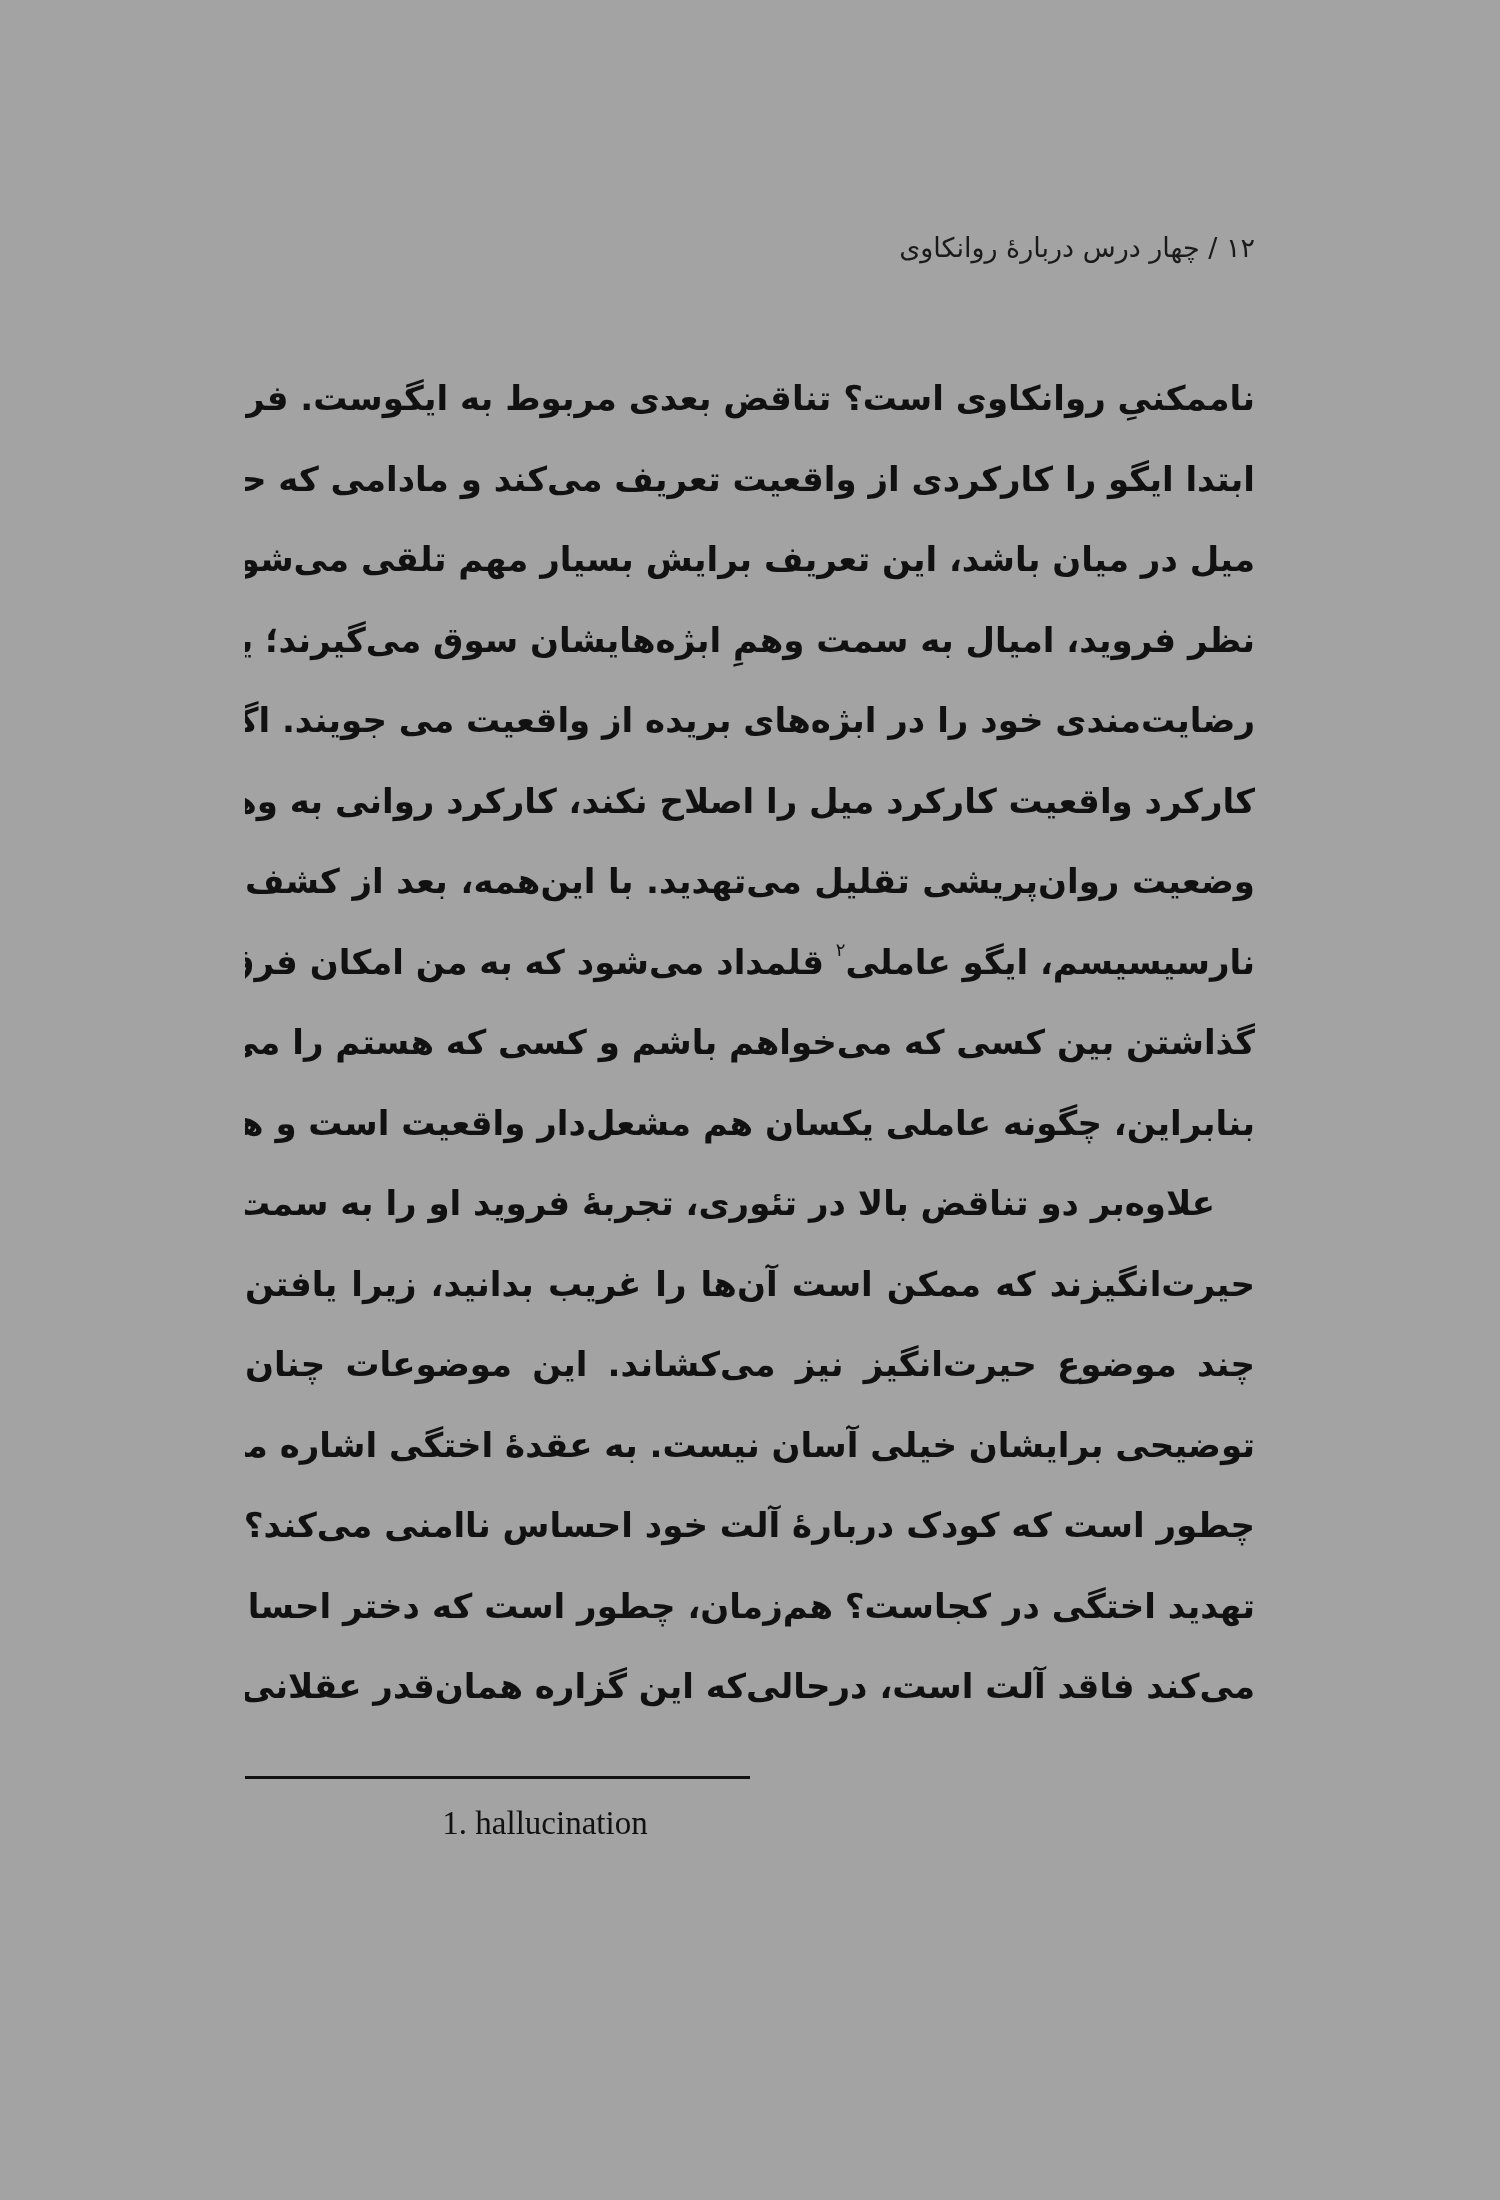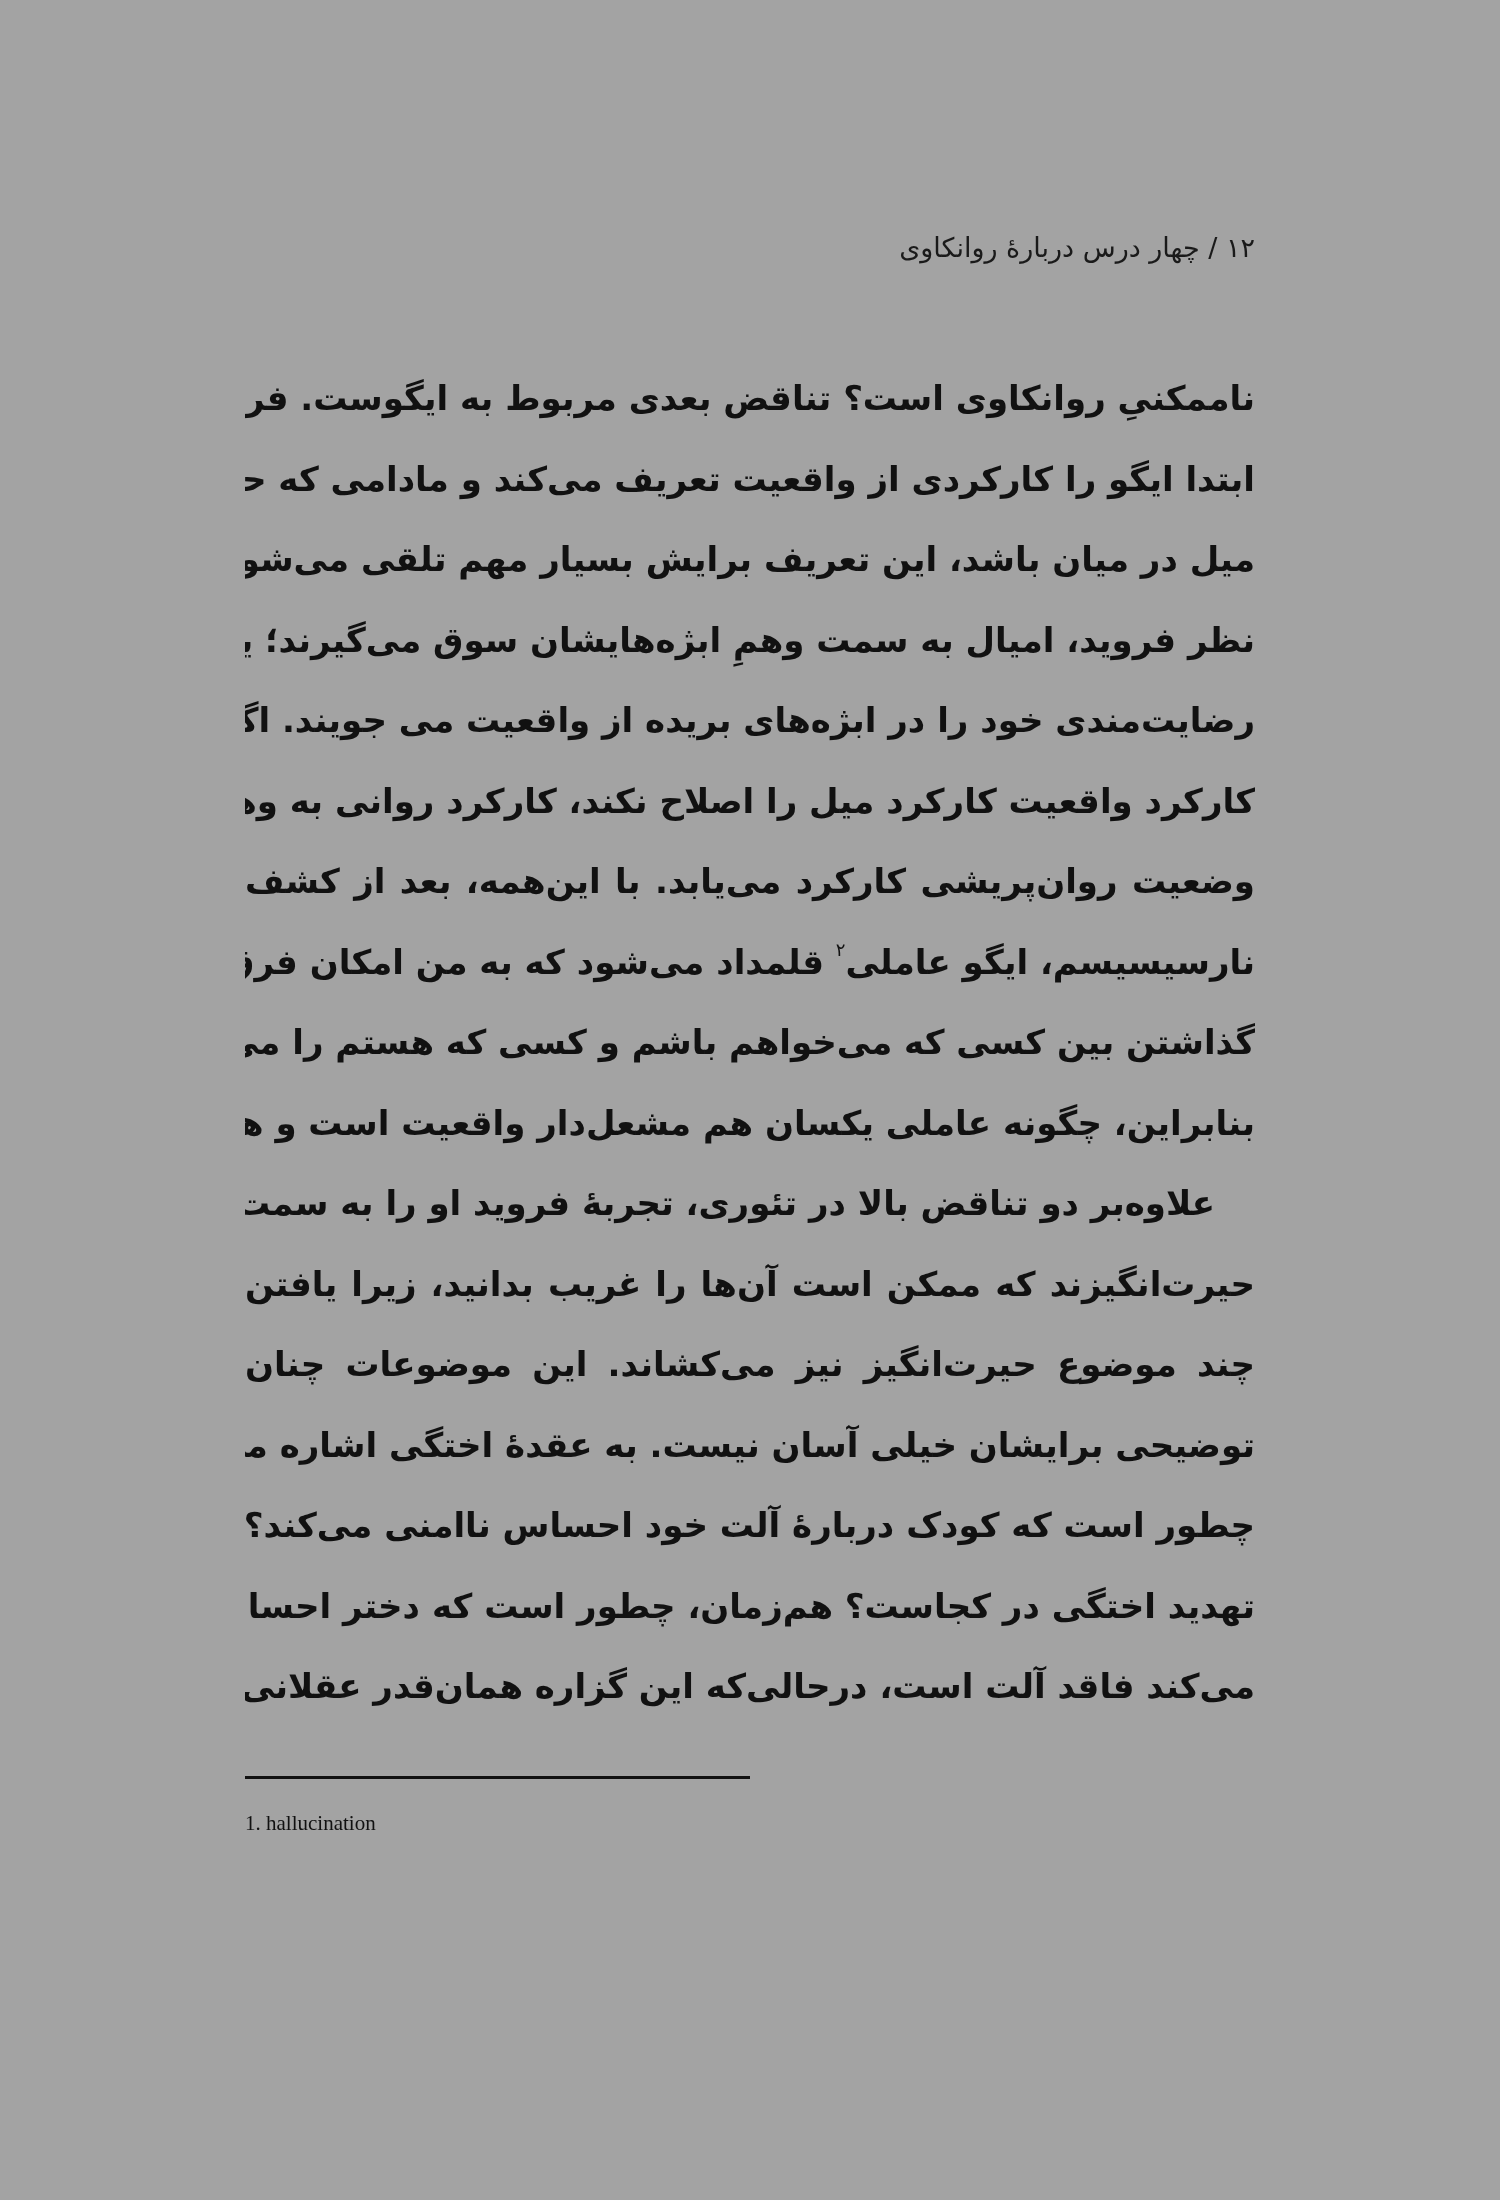--- a/index.html
+++ b/index.html
@@ -19,22 +19,22 @@
     .line { display: block; white-space: nowrap; overflow: hidden; }
     .line.last { text-align-last: right; }
     .line.indent { padding-right: 40px; }
     sup.fnref { font-size: 18px; font-weight: normal; vertical-align: 18px; line-height: 0; }
     .footnote-rule {
       position: absolute; left: 245px; top: 1776px; width: 505px; height: 0;
       border-top: 3px solid #111111;
     }
     .footnotes {
       position: absolute; left: 245px; top: 1803px; width: 600px;
-      direction: ltr; text-align: left;
-      font-family: "Liberation Serif", serif; font-size: 21px; line-height: 41px; color: #111111;
+      direction: ltr; text-align: center;
+      font-family: "Liberation Serif", serif; font-size: 33px; line-height: 41px; color: #111111;
     }
     .fn { display: block; }
   </style>
 </head>
 <body>
 
 <div class="page">
 
   <div class="running-header">
     <span>۱۲</span>
@@ -46,21 +46,21 @@
 
     <span class="line">ناممکنیِ روانکاوی است؟ تناقض بعدی مربوط به ایگوست. فروید</span>
     <span class="line">ابتدا ایگو را کارکردی از واقعیت تعریف می‌کند و مادامی که حرف از</span>
     <span class="line">میل در میان باشد، این تعریف برایش بسیار مهم تلقی می‌شود. طبق</span>
     <span class="line">نظر فروید، امیال به سمت وهمِ ابژه‌هایشان سوق می‌گیرند؛ یعنی</span>
     <span class="line">رضایت‌مندی خود را در ابژه‌های بریده از واقعیت می جویند. اگر</span>
     <span class="line">
       <span>کارکرد واقعیت کارکرد میل را اصلاح نکند، کارکرد روانی به وهم</span>
       
     </span>
-    <span class="line">وضعیت روان‌پریشی کارکرد می‌یابد. با این‌همه، بعد از کشف</span>
+    <span class="line">وضعیت روان‌پریشی تقلیل می‌تهدید. با این‌همه، بعد از کشف</span>
     <span class="line">
       <span>نارسیسیسم، ایگو عاملی</span><sup class="fnref">۲</sup>
       <span>قلمداد می‌شود که به من امکان فرق</span>
     </span>
     <span class="line">گذاشتن بین کسی که می‌خواهم باشم و کسی که هستم را می‌دهد.</span>
     <span class="line">بنابراین، چگونه عاملی یکسان هم مشعل‌دار واقعیت است و هم</span>
 
     <span class="line indent">علاوه‌بر دو تناقض بالا در تئوری، تجربهٔ فروید او را به سمت کشف</span>
     <span class="line">حیرت‌انگیزند که ممکن است آن‌ها را غریب بدانید، زیرا یافتن</span>
     <span class="line">چند موضوع حیرت‌انگیز نیز می‌کشاند. این موضوعات چنان</span>

